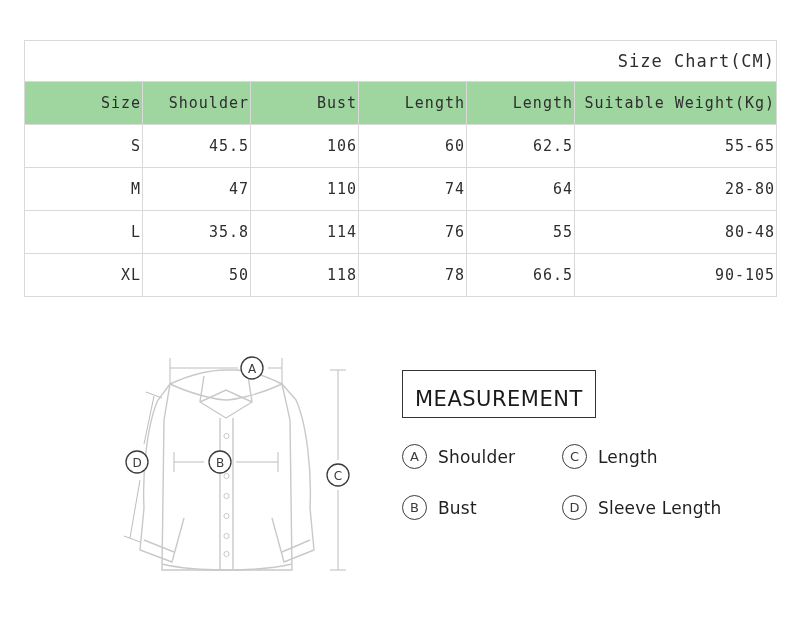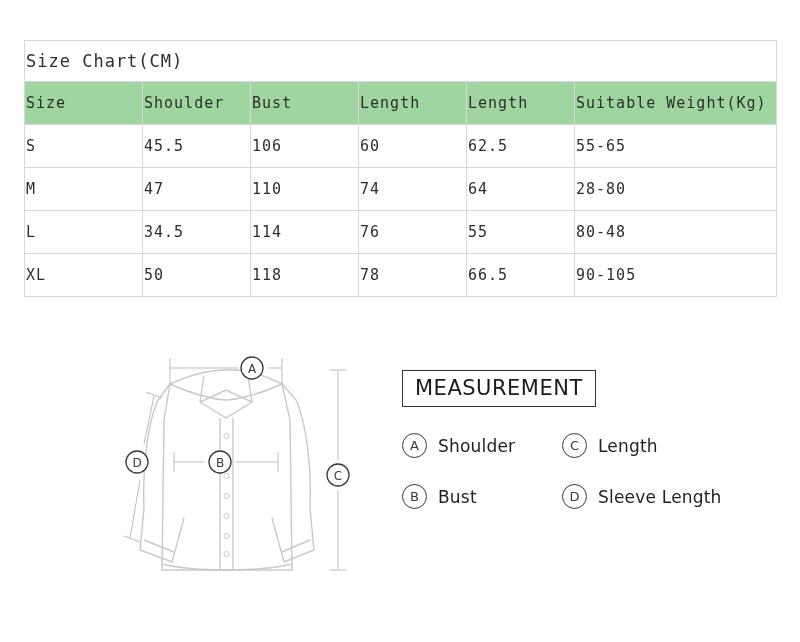--- a/index.html
+++ b/index.html
@@ -23,21 +23,21 @@
     top: 40px;
     width: 752px;
   }
   table.size-chart {
     border-collapse: collapse;
     width: 100%;
     table-layout: fixed;
   }
   table.size-chart td {
     border: 1px solid #d9d9d9;
-    text-align: left;
+    text-align: right;
     font-size: 15px;
     letter-spacing: 1px;
     color: #2e2e2e;
     height: 40px;
     font-family: "DejaVu Sans Mono", "Liberation Mono", monospace;
     font-weight: 400;
   }
   .title-cell {
     font-size: 17px !important;
     height: 38px !important;
@@ -82,21 +82,21 @@
   
   .legend {
     position: absolute;
     left: 402px;
     top: 40px;
     width: 330px;
   }
   .legend-title-box {
     display: inline-block;
     border: 1.5px solid #333;
-    padding: 5px 12px 6px 12px;
+    padding: 16px 12px 6px 12px;
     font-size: 21px;
     letter-spacing: 0.5px;
     color: #1a1a1a;
     font-family: "DejaVu Sans", "Liberation Sans", sans-serif;
   }
   .legend-grid {
     margin-top: 26px;
     display: grid;
     grid-template-columns: 160px 170px;
     grid-row-gap: 26px;
@@ -167,21 +167,21 @@
       <tr class="body-row">
         <td>M</td>
         <td>47</td>
         <td>110</td>
         <td>74</td>
         <td>64</td>
         <td>28-80</td>
       </tr>
       <tr class="body-row">
         <td>L</td>
-        <td>34.5</td>
+        <td>35.8</td>
         <td>114</td>
         <td>76</td>
         <td>55</td>
         <td>80-48</td>
       </tr>
       <tr class="body-row">
         <td>XL</td>
         <td>50</td>
         <td>118</td>
         <td>78</td>

